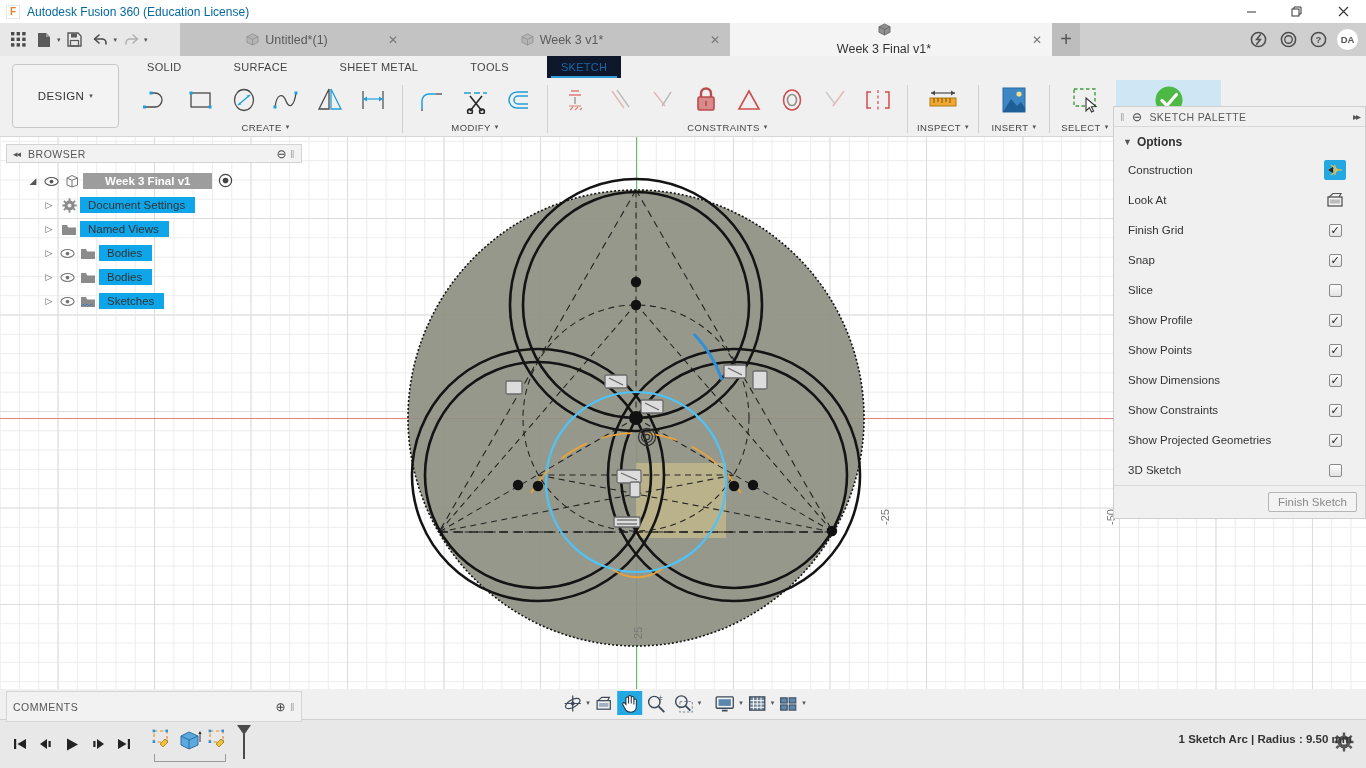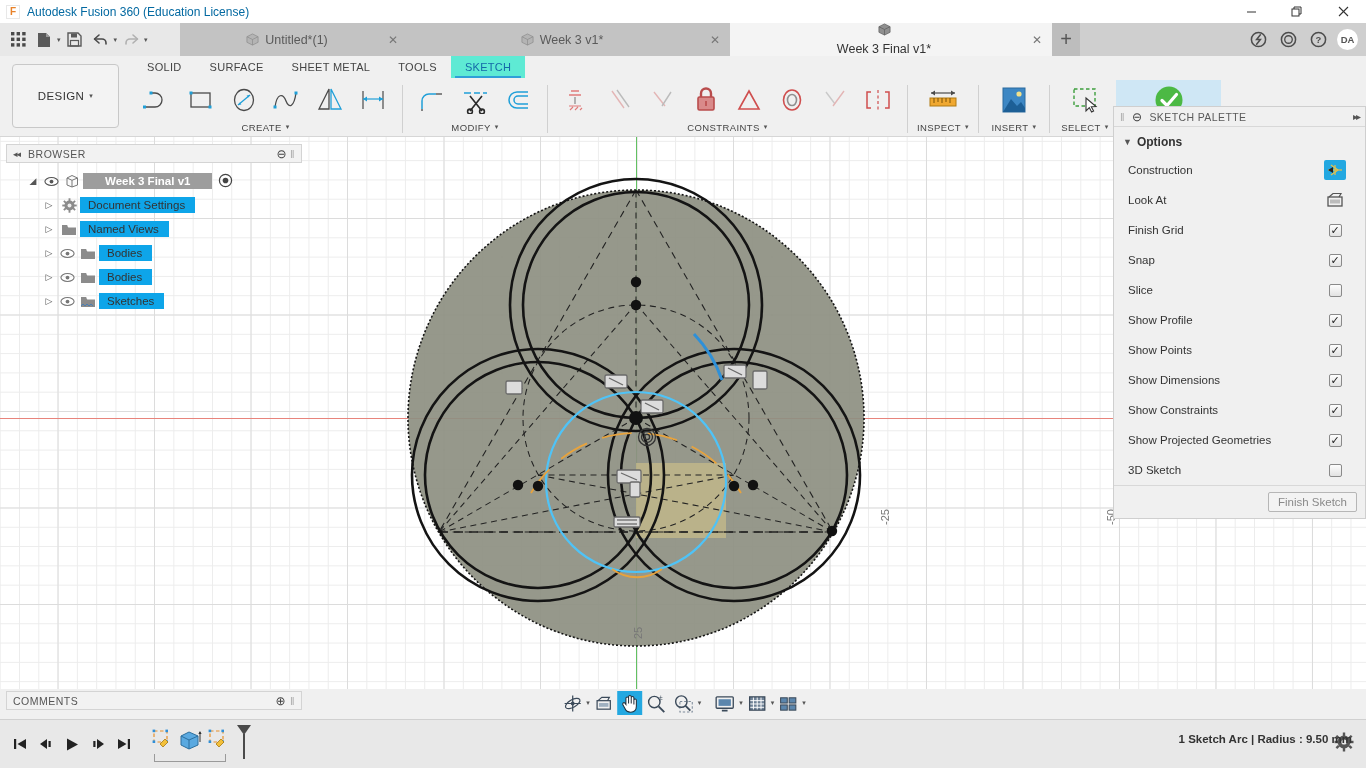--- a/index.html
+++ b/index.html
@@ -67,26 +67,26 @@
     position: absolute; top: 56px; left: 0; width: 1366px; height: 81px;
     background: #f0f0f0; border-bottom: 1px solid #d6d6d6;
   }
   .design-box {
     position: absolute; left: 12px; top: 8px; width: 107px; height: 64px;
     border: 1px solid #c8c8c8; border-radius: 4px; background: #f3f3f3;
     display: flex; align-items: center; justify-content: center; gap: 4px;
     font-size: 11.5px; color: #333; letter-spacing: .4px;
   }
 
-  .tabstrip { position: absolute; left: 133px; top: 0px; display: flex; height: 22px; }
+  .tabstrip { position: absolute; left: 133px; top: 0px; display: flex; height: 22px; gap: 24px; }
   .ribtab {
     font-size: 11px; color: #444; letter-spacing: .3px;
     padding: 5px 14px 4px; position: relative; height: 22px; white-space: nowrap;
   }
-  .ribtab.sel { color: #1569a8; background: #5eead4; }
+  .ribtab.sel { color: #1569a8; background: #0f172a; }
   .ribtab.sel::after {
     content: ''; position: absolute; left: 4px; right: 4px; bottom: 0; height: 2px; background: #2f9fd8;
   }
 
   .panels { position: absolute; left: 133px; top: 24px; right: 0; height: 57px; display: flex; }
   .panel { display: flex; flex-direction: column; align-items: center; position: relative;
            padding: 0 4px; height: 57px; }
   .panel .row { display: flex; align-items: center; height: 40px; gap: 1px; }
   .panel .plabel { font-size: 9.5px; color: #454545; letter-spacing: .4px;
     display: flex; align-items: center; gap: 3px; height: 14px; }
@@ -178,21 +178,21 @@
     border-radius: 2px; }
   .btn-icon.active { background: #23a8e1; }
   .pal-foot { border-top: 1px solid #d8d8d8; padding: 6px 8px; display: flex; justify-content: flex-end; }
   .finish-btn {
     border: 1px solid #b6b6b6; background: #f3f3f3; color: #8a8a8a;
     font-size: 11.5px; padding: 3px 9px; border-radius: 2px;
   }
 
   
   .comments {
-    position: absolute; left: 6px; top: 691px; width: 296px; height: 19px;
+    position: absolute; left: 6px; top: 691px; width: 296px; height: 31px;
     background: #f2f2f2; border: 1px solid #d4d4d4; display: flex; align-items: center;
     padding: 0 6px; font-size: 10.5px; color: #555; letter-spacing: .5px; z-index: 7;
   }
   .comments .dots { margin-left: auto; display: flex; align-items: center; gap: 4px; }
 
   
   .navbar {
     position: absolute; left: 50%; transform: translateX(-50%); top: 689px;
     height: 28px; display: flex; align-items: center; gap: 1px; z-index: 7;
   }

